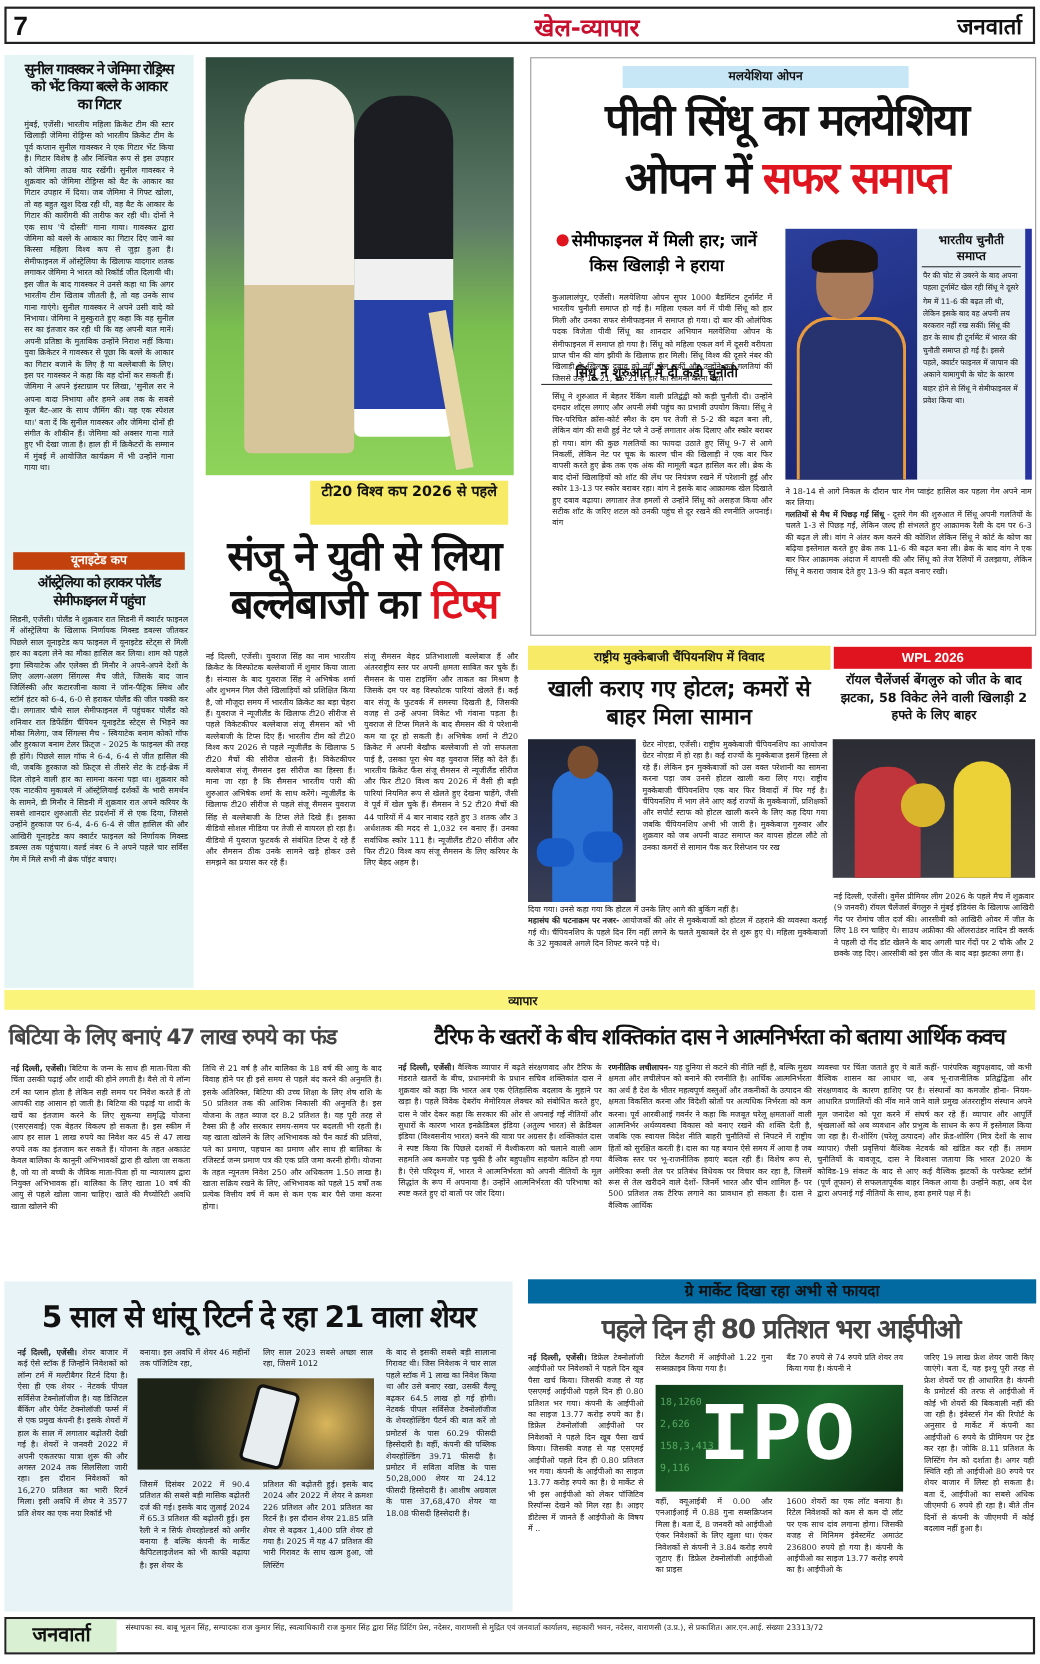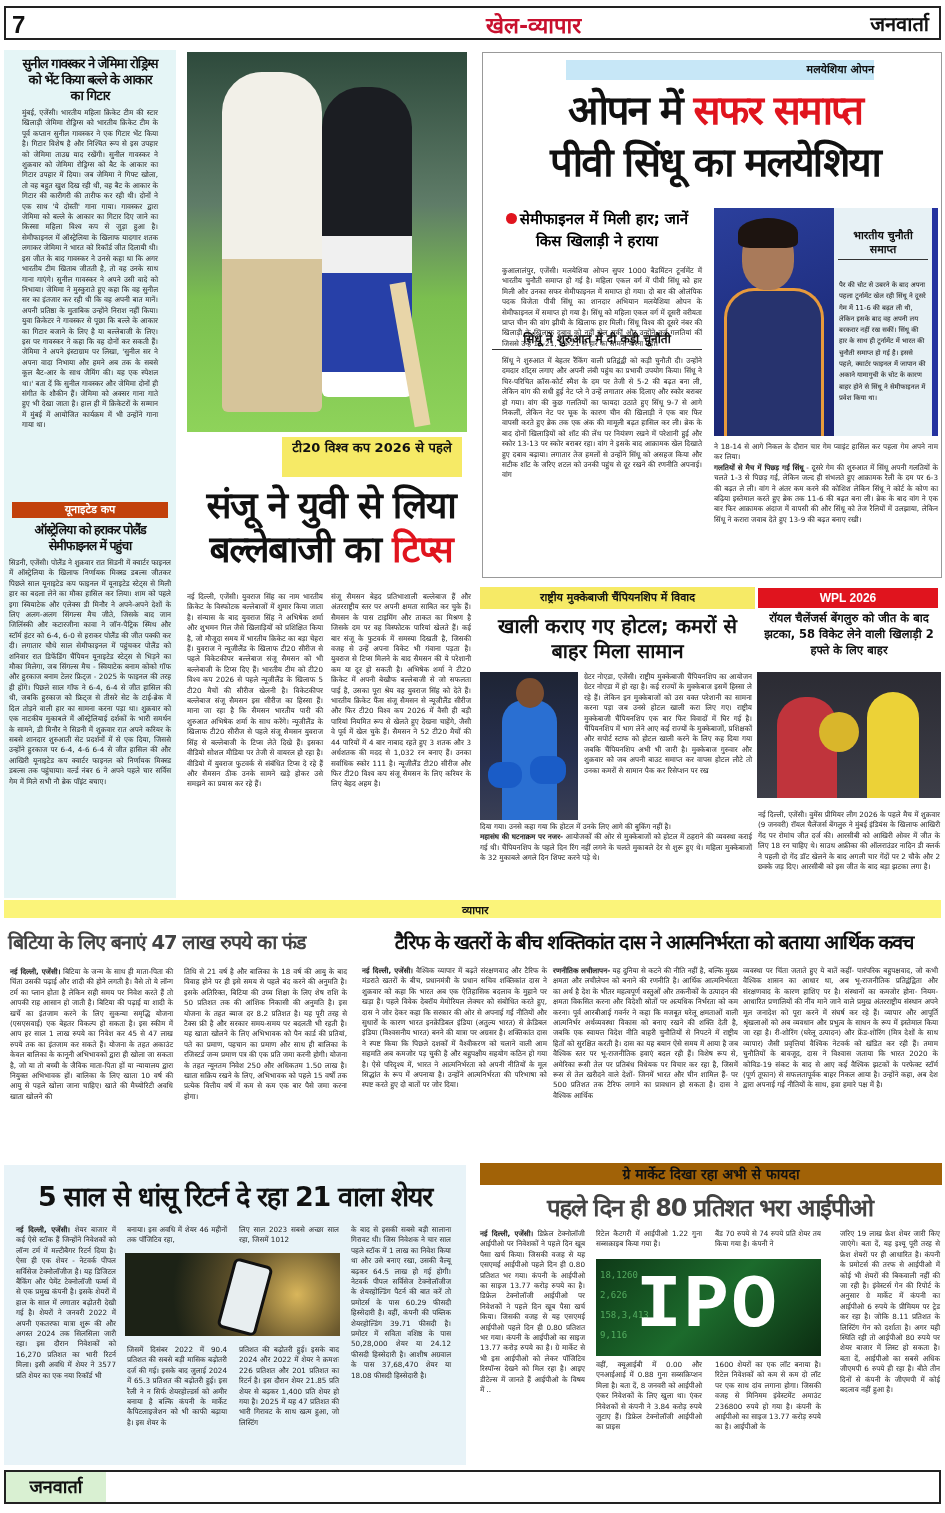--- a/index.html
+++ b/index.html
@@ -25,34 +25,34 @@
 #sanju-img .p1{position:absolute;left:35px;top:20px;width:100px;height:340px;background:linear-gradient(180deg,#f2f0e8 0 55%,#d6c49a 55% 100%);border-radius:40px 40px 6px 6px}
 #sanju-img .p2{position:absolute;left:135px;top:35px;width:90px;height:310px;background:linear-gradient(180deg,#1b1d22 0 48%,#f0f0f0 48% 60%,#2740a8 60% 92%,#fff 92%);border-radius:40px 40px 6px 6px}
 #sanju-img .bat{position:absolute;left:215px;top:230px;width:16px;height:145px;background:#e8d5a8;transform:rotate(-10deg)}
 #t20tag{left:282px;top:437px;width:180px;height:40px;background:#f6ea66;font-size:13px;font-weight:bold;text-align:center;line-height:19px;padding-top:1px}
 #sanju-h{left:186px;top:484px;width:290px;font-size:37px;line-height:44px;font-weight:bold;text-align:center;letter-spacing:-1.5px}
 #sanju-h .red{color:#e0141e}
 #sanju-c1{left:187px;top:592px;width:136px}
 #sanju-c2{left:331px;top:592px;width:140px}
 
 #sindhu-box{left:482px;top:52px;width:460px;height:526px;border:1.5px solid #999}
-#my-tag{left:566px;top:60px;width:308px;height:20px;background:#c7e7f7;font-size:11px;font-weight:bold;text-align:right;line-height:20px}
+#my-tag{left:566px;top:60px;width:260px;height:20px;background:#c7e7f7;font-size:11px;font-weight:bold;text-align:center;line-height:20px}
 #sindhu-h{left:490px;top:84px;width:450px;font-size:40px;line-height:52px;font-weight:bold;text-align:center;letter-spacing:-2px}
 #sindhu-h .red{color:#e0141e}
 #sindhu-sub{left:492px;top:208px;width:210px;font-size:15px;line-height:22px;font-weight:bold;color:#000000;text-align:center}
 #sindhu-sub .dot{display:inline-block;width:11px;height:11px;border-radius:50%;background:#e0141e;margin-right:3px}
 #sindhu-p1{left:502px;top:266px;width:200px}
 #sindhu-sh{left:492px;top:330px;width:210px;font-size:12px;font-weight:bold;text-align:center;border-bottom:1px solid #333;padding-bottom:2px}
 #sindhu-p2{left:502px;top:356px;width:200px}
 #sindhu-img{left:714px;top:208px;width:120px;height:228px;background:linear-gradient(160deg,#2b3f9c 0%,#1e2d7d 60%,#1b2470 100%);overflow:hidden}
 #sindhu-img .face{position:absolute;left:28px;top:18px;width:52px;height:64px;border-radius:45%;background:#a97a5a}
 #sindhu-img .hair{position:absolute;left:24px;top:10px;width:60px;height:30px;border-radius:50% 50% 20% 20%;background:#1d1410}
 #sindhu-img .body{position:absolute;left:10px;top:80px;width:100px;height:150px;border-radius:30px 30px 0 0;background:#27336e;border:3px solid #e89a3c;border-bottom:none}
 #side-box{left:834px;top:208px;width:104px;height:228px;background:#e7f1f5;border-right:6px solid #2633a0}
-#side-h{font-size:11px;font-weight:bold;text-align:center;line-height:14px;padding:4px 2px 2px;border-bottom:1px solid #333;margin:17px 4px}
+#side-h{font-size:11px;font-weight:bold;text-align:center;line-height:14px;padding:4px 2px 2px;border-bottom:1px solid #333;margin:0 4px}
 #side-t{font-size:6.8px;line-height:11.3px;padding:3px 5px;text-align:left}
 #sindhu-p3{left:714px;top:442px;width:224px}
 
 #box-tag{left:480px;top:587px;width:275px;height:22px;background:#f6ea66;font-size:11px;font-weight:bold;text-align:center;line-height:22px}
 #box-h{left:480px;top:614px;width:275px;font-size:20px;line-height:25px;font-weight:bold;text-align:center}
 #box-img{left:480px;top:672px;width:98px;height:148px;background:linear-gradient(180deg,#1e2434 0%,#273050 60%,#3a3f54 100%);overflow:hidden}
 #box-img .b{position:absolute;left:22px;top:28px;width:55px;height:125px;border-radius:22px 22px 0 0;background:#2a6fd2}
 #box-img .head{position:absolute;left:36px;top:6px;width:28px;height:30px;border-radius:50%;background:#7b4e30}
 #box-img .g1{position:absolute;left:8px;top:90px;width:34px;height:26px;border-radius:12px;background:#1a5cc7}
 #box-img .g2{position:absolute;left:50px;top:84px;width:36px;height:28px;border-radius:12px;background:#1a5cc7}
@@ -81,21 +81,21 @@
 #share-h{left:10px;top:1177px;width:450px;font-size:27px;font-weight:bold;text-align:center;letter-spacing:-1.3px}
 #share-c1{left:16px;top:1225px;width:100px}
 #share-c2{left:127px;top:1225px;width:100px}
 #share-c3{left:239px;top:1225px;width:100px}
 #share-c4{left:351px;top:1225px;width:100px}
 #share-img{left:125px;top:1253px;width:215px;height:83px;background:radial-gradient(circle at 80% 50%,#d9b65b 0%,#6c5a2e 30%,#1c2216 70%);overflow:hidden}
 #share-img .ph{position:absolute;left:100px;top:8px;width:40px;height:72px;border-radius:6px;background:#e8eef0;border:3px solid #111;transform:rotate(15deg)}
 #share-c2b{left:127px;top:1345px;width:100px}
 #share-c3b{left:239px;top:1345px;width:100px}
 
-#gm-tag{left:480px;top:1163px;width:462px;height:22px;background:#a16207;font-size:14px;font-weight:bold;text-align:center;line-height:22px}
+#gm-tag{left:480px;top:1163px;width:462px;height:22px;background:#0369a1;font-size:14px;font-weight:bold;text-align:center;line-height:22px}
 #ipo-h{left:480px;top:1190px;width:460px;font-size:24px;font-weight:bold;color:#444;text-align:center;letter-spacing:-1.2px}
 #ipo-c1{left:480px;top:1229px;width:105px}
 #ipo-c2{left:596px;top:1229px;width:106px}
 #ipo-c3{left:715px;top:1229px;width:106px}
 #ipo-c4{left:840px;top:1229px;width:100px}
 #ipo-img{left:596px;top:1259px;width:225px;height:97px;background:linear-gradient(135deg,#0f3a18 0%,#1c6b2c 50%,#0c2d12 100%);overflow:hidden}
 #ipo-img .nums{position:absolute;left:4px;top:6px;font-family:"DejaVu Sans Mono",monospace;font-size:9px;line-height:20px;color:#6fd17a;opacity:.7}
 #ipo-img .big{position:absolute;left:40px;top:4px;font-size:76px;font-weight:bold;color:#fff;font-family:Liberation Mono, monospace;letter-spacing:2px}
 #ipo-c2b{left:596px;top:1360px;width:106px}
 #ipo-c3b{left:715px;top:1360px;width:106px}
@@ -133,22 +133,22 @@
 <div id="sanju-h" class="abs">
   <span>संजू ने युवी से लिया बल्लेबाजी का</span>
   <span class="red">टिप्स</span>
 </div>
 <div id="sanju-c1" class="abs txt">नई दिल्ली, एजेंसी। युवराज सिंह का नाम भारतीय क्रिकेट के विस्फोटक बल्लेबाजों में शुमार किया जाता है। संन्यास के बाद युवराज सिंह ने अभिषेक शर्मा और शुभमन गिल जैसे खिलाड़ियों को प्रशिक्षित किया है, जो मौजूदा समय में भारतीय क्रिकेट का बड़ा चेहरा हैं। युवराज ने न्यूजीलैंड के खिलाफ टी20 सीरीज से पहले विकेटकीपर बल्लेबाज संजू सैमसन को भी बल्लेबाजी के टिप्स दिए हैं। भारतीय टीम को टी20 विश्व कप 2026 से पहले न्यूजीलैंड के खिलाफ 5 टी20 मैचों की सीरीज खेलनी है। विकेटकीपर बल्लेबाज संजू सैमसन इस सीरीज का हिस्सा हैं। माना जा रहा है कि सैमसन भारतीय पारी की शुरुआत अभिषेक शर्मा के साथ करेंगे। न्यूजीलैंड के खिलाफ टी20 सीरीज से पहले संजू सैमसन युवराज सिंह से बल्लेबाजी के टिप्स लेते दिखे हैं। इसका वीडियो सोशल मीडिया पर तेजी से वायरल हो रहा है। वीडियो में युवराज फुटवर्क से संबंधित टिप्स दे रहे हैं और सैमसन ठीक उनके सामने खड़े होकर उसे समझने का प्रयास कर रहे हैं।</div>
 <div id="sanju-c2" class="abs txt">संजू सैमसन बेहद प्रतिभाशाली बल्लेबाज हैं और अंतरराष्ट्रीय स्तर पर अपनी क्षमता साबित कर चुके हैं। सैमसन के पास टाइमिंग और ताकत का मिश्रण है जिसके दम पर वह विस्फोटक पारियां खेलते हैं। कई बार संजू के फुटवर्क में समस्या दिखती है, जिसकी वजह से उन्हें अपना विकेट भी गंवाना पड़ता है। युवराज से टिप्स मिलने के बाद सैमसन की ये परेशानी कम या दूर हो सकती है। अभिषेक शर्मा ने टी20 क्रिकेट में अपनी बेखौफ बल्लेबाजी से जो सफलता पाई है, उसका पूरा श्रेय वह युवराज सिंह को देते हैं। भारतीय क्रिकेट फैंस संजू सैमसन से न्यूजीलैंड सीरीज और फिर टी20 विश्व कप 2026 में वैसी ही बड़ी पारियां नियमित रूप से खेलते हुए देखना चाहेंगे, जैसी वे पूर्व में खेल चुके हैं। सैमसन ने 52 टी20 मैचों की 44 पारियों में 4 बार नाबाद रहते हुए 3 शतक और 3 अर्धशतक की मदद से 1,032 रन बनाए हैं। उनका सर्वाधिक स्कोर 111 है। न्यूजीलैंड टी20 सीरीज और फिर टी20 विश्व कप संजू सैमसन के लिए करियर के लिए बेहद अहम है।</div>
 
 <div id="sindhu-box" class="abs"></div>
 <div id="my-tag" class="abs">मलयेशिया ओपन</div>
 <div id="sindhu-h" class="abs">
+  <div>पीवी सिंधू का मलयेशिया</div>
   <div><span>ओपन में</span> <span class="red">सफर समाप्त</span></div>
-  <div>पीवी सिंधू का मलयेशिया</div>
 </div>
 <div id="sindhu-sub" class="abs"><span class="dot"></span><span>सेमीफाइनल में मिली हार; जानें किस खिलाड़ी ने हराया</span></div>
 <div id="sindhu-p1" class="abs txt">कुआलालंपुर, एजेंसी। मलयेशिया ओपन सुपर 1000 बैडमिंटन टूर्नामेंट में भारतीय चुनौती समाप्त हो गई है। महिला एकल वर्ग में पीवी सिंधू को हार मिली और उनका सफर सेमीफाइनल में समाप्त हो गया। दो बार की ओलंपिक पदक विजेता पीवी सिंधू का शानदार अभियान मलयेशिया ओपन के सेमीफाइनल में समाप्त हो गया है। सिंधू को महिला एकल वर्ग में दूसरी वरीयता प्राप्त चीन की वांग झीयी के खिलाफ हार मिली। सिंधू विश्व की दूसरे नंबर की खिलाड़ी के खिलाफ दबाव को नहीं झेल सकीं और उन्होंने कई गलतियां कीं जिससे उन्हें 16-21, 15-21 से हार का सामना करना पड़ा।</div>
 <div id="sindhu-sh" class="abs">सिंधू ने शुरुआत में दी कड़ी चुनौती</div>
 <div id="sindhu-p2" class="abs txt">सिंधू ने शुरुआत में बेहतर रैंकिंग वाली प्रतिद्वंद्वी को कड़ी चुनौती दी। उन्होंने दमदार शॉट्स लगाए और अपनी लंबी पहुंच का प्रभावी उपयोग किया। सिंधू ने चिर-परिचित क्रॉस-कोर्ट स्मैश के दम पर तेजी से 5-2 की बढ़त बना ली, लेकिन वांग की सधी हुई नेट प्ले ने उन्हें लगातार अंक दिलाए और स्कोर बराबर हो गया। वांग की कुछ गलतियों का फायदा उठाते हुए सिंधू 9-7 से आगे निकलीं, लेकिन नेट पर चूक के कारण चीन की खिलाड़ी ने एक बार फिर वापसी करते हुए ब्रेक तक एक अंक की मामूली बढ़त हासिल कर ली। ब्रेक के बाद दोनों खिलाड़ियों को शॉट की लेंथ पर नियंत्रण रखने में परेशानी हुई और स्कोर 13-13 पर स्कोर बराबर रहा। वांग ने इसके बाद आक्रामक खेल दिखाते हुए दबाव बढ़ाया। लगातार तेज हमलों से उन्होंने सिंधू को असहज किया और सटीक शॉट के जरिए शटल को उनकी पहुंच से दूर रखने की रणनीति अपनाई। वांग</div>
 <div id="sindhu-img" class="abs">
   <div class="body"></div>
   <div class="face"></div>
   <div class="hair"></div>
 </div>
@@ -221,14 +221,15 @@
   </div>
   <div class="big">IPO</div>
 </div>
 <div id="ipo-c2b" class="abs txt">वहीं, क्यूआईबी में 0.00 और एनआईआई में 0.88 गुना सब्सक्रिप्शन मिला है। बता दें, 8 जनवरी को आईपीओ एंकर निवेशकों के लिए खुला था। एंकर निवेशकों से कंपनी ने 3.84 करोड़ रुपये जुटाए हैं। डिफ्रेल टेक्नोलॉजी आईपीओ का प्राइस</div>
 <div id="ipo-c3b" class="abs txt">1600 शेयरों का एक लॉट बनाया है। रिटेल निवेशकों को कम से कम दो लॉट पर एक साथ दांव लगाना होगा। जिसकी वजह से मिनिमम इंवेस्टमेंट अमाउंट 236800 रुपये हो गया है। कंपनी के आईपीओ का साइज 13.77 करोड़ रुपये का है। आईपीओ के</div>
 <div id="ipo-c4" class="abs txt">जरिए 19 लाख फ्रेश शेयर जारी किए जाएंगे। बता दें, यह इश्यू पूरी तरह से फ्रेश शेयरों पर ही आधारित है। कंपनी के प्रमोटर्स की तरफ से आईपीओ में कोई भी शेयरों की बिकवाली नहीं की जा रही है। इंवेस्टर्स गेन की रिपोर्ट के अनुसार ग्रे मार्केट में कंपनी का आईपीओ 6 रुपये के प्रीमियम पर ट्रेड कर रहा है। जोकि 8.11 प्रतिशत के लिस्टिंग गेन को दर्शाता है। अगर यही स्थिति रही तो आईपीओ 80 रुपये पर शेयर बाजार में लिस्ट हो सकता है। बता दें, आईपीओ का सबसे अधिक जीएमपी 6 रुपये ही रहा है। बीते तीन दिनों से कंपनी के जीएमपी में कोई बदलाव नहीं हुआ है।</div>
 
 <div id="footer" class="abs">
   <div id="foot-logo" class="abs">जनवार्ता</div>
   <div id="foot-t" class="abs">
+    <div>संस्थापकः स्व. बाबू भूलन सिंह, सम्पादकः राज कुमार सिंह, स्वत्वाधिकारी राज कुमार सिंह द्वारा सिंह प्रिंटिंग प्रेस, नदेसर, वाराणसी से मुद्रित एवं जनवार्ता कार्यालय, सहकारी भवन, नदेसर, वाराणसी (उ.प्र.), से प्रकाशित। आर.एन.आई. संख्याः 23313/72</div>
   </div>
 </div>
 
 </body></html>

